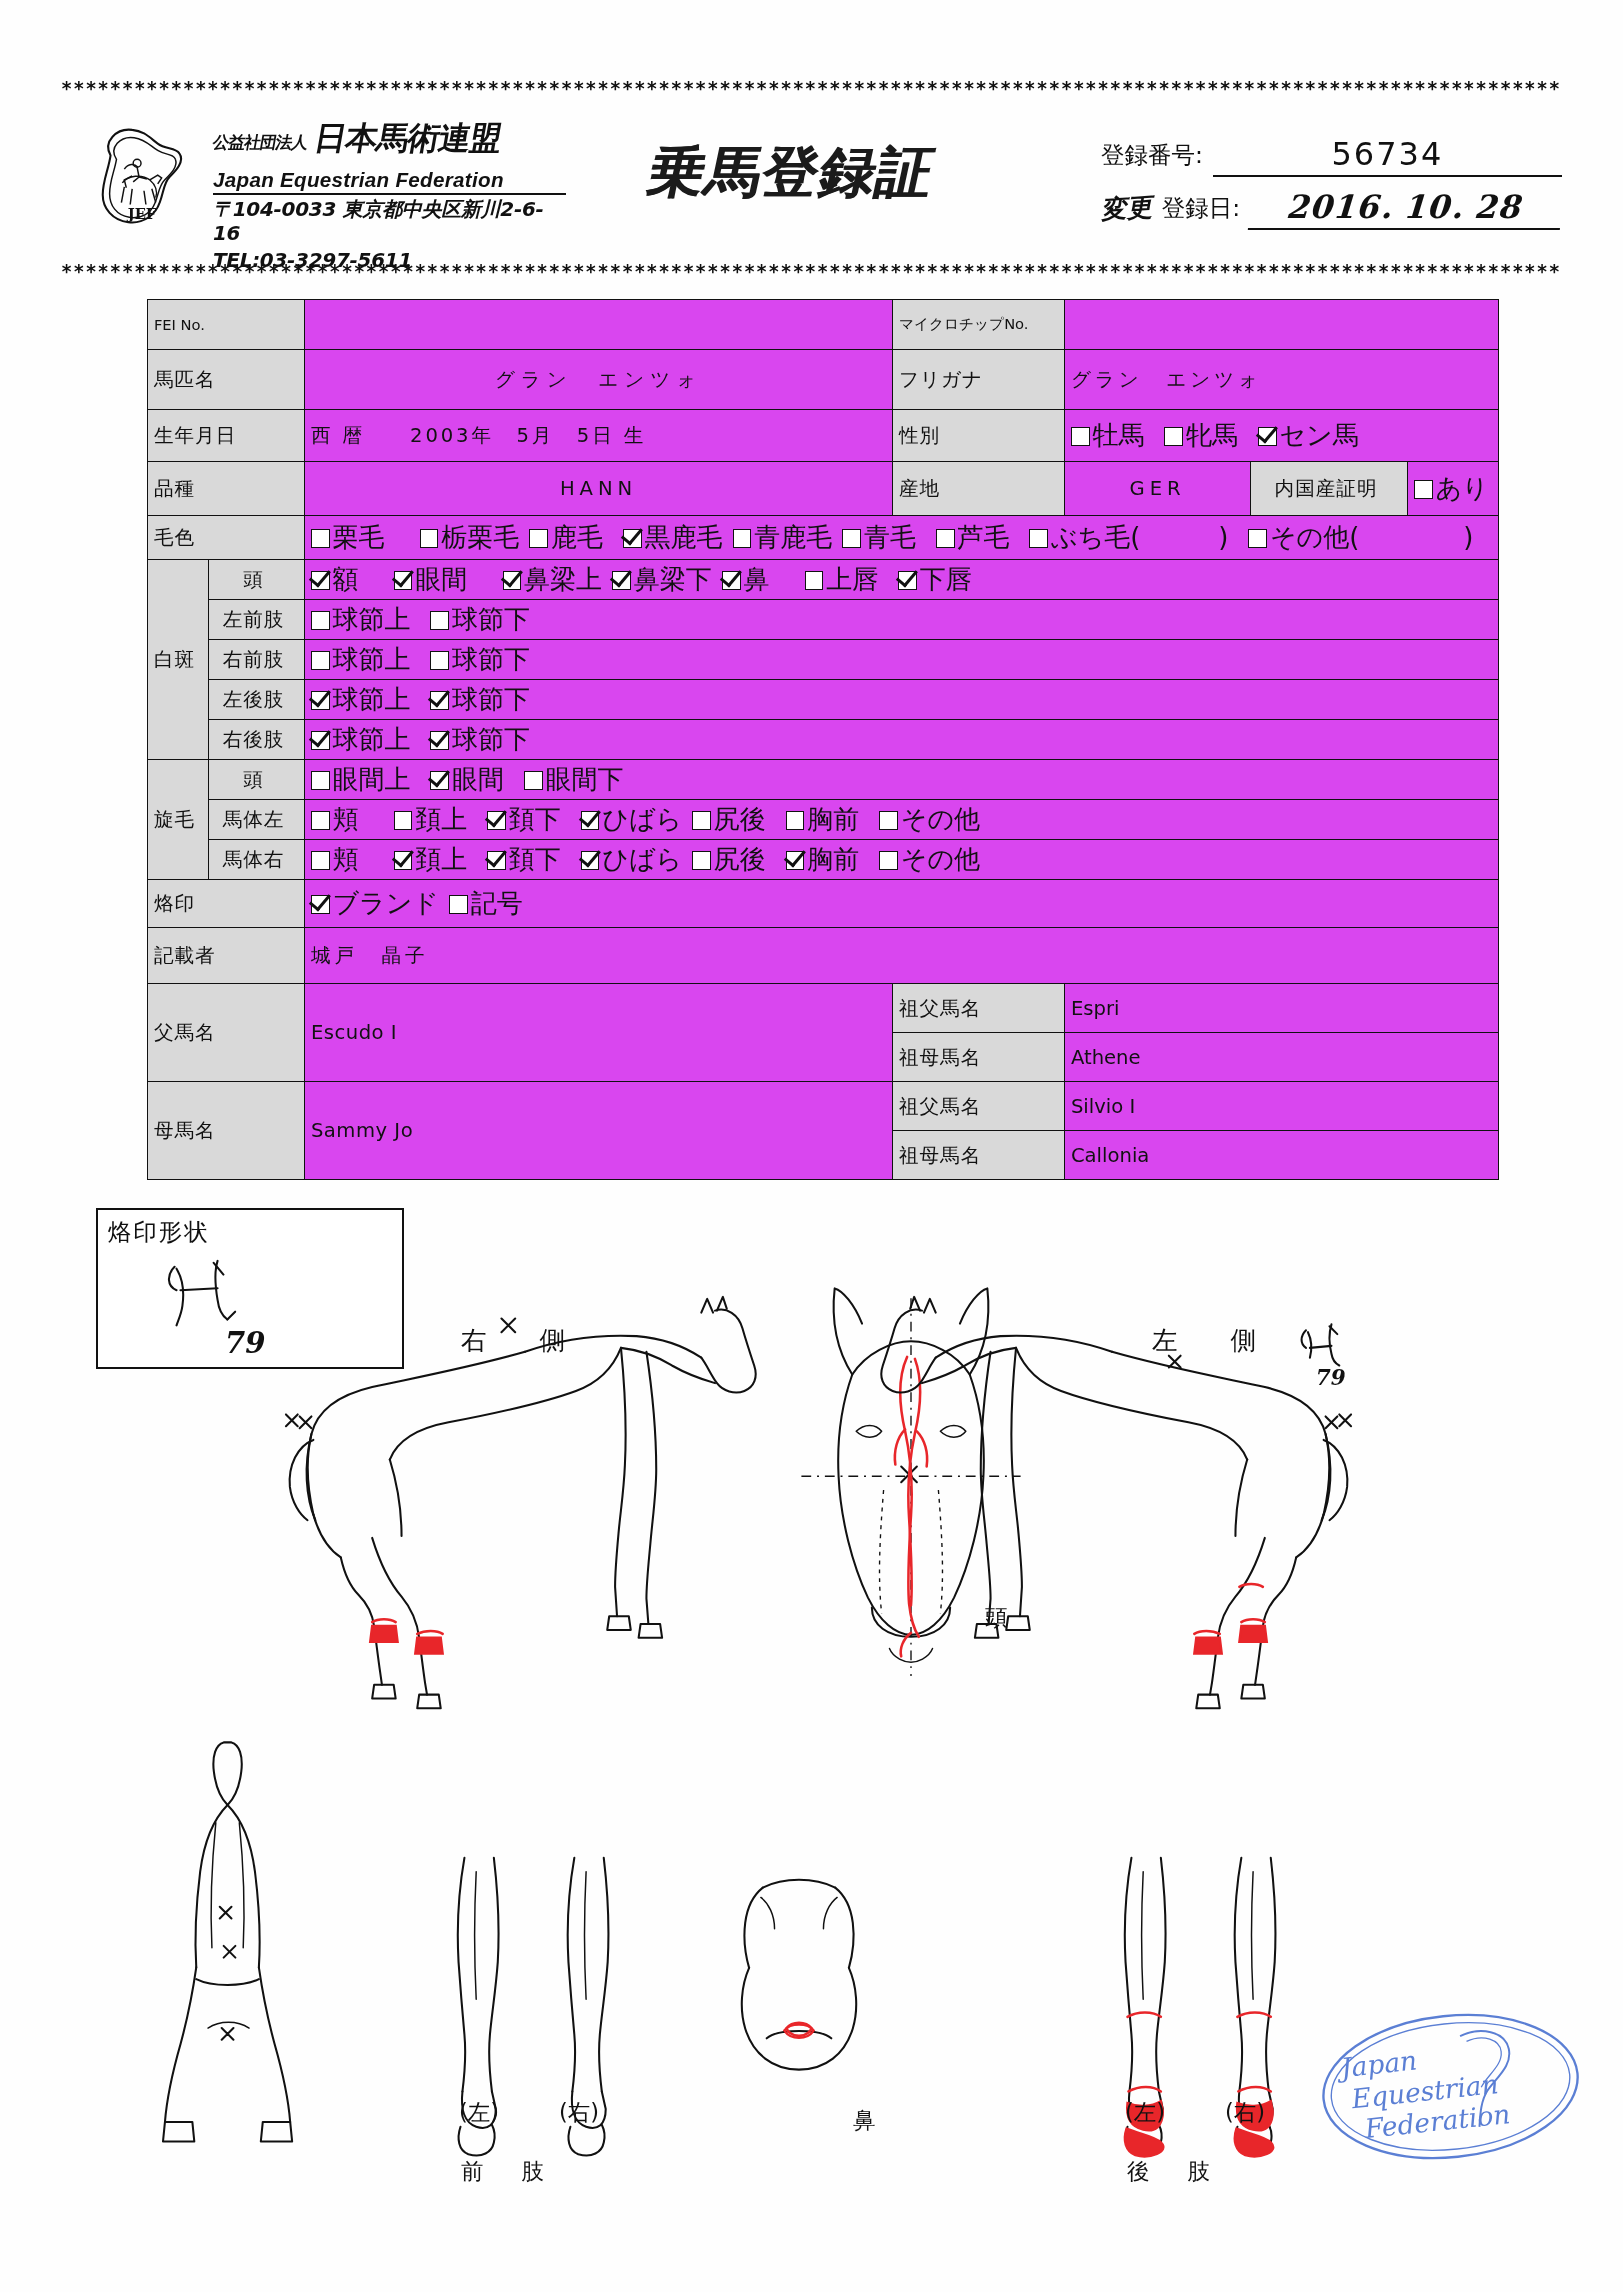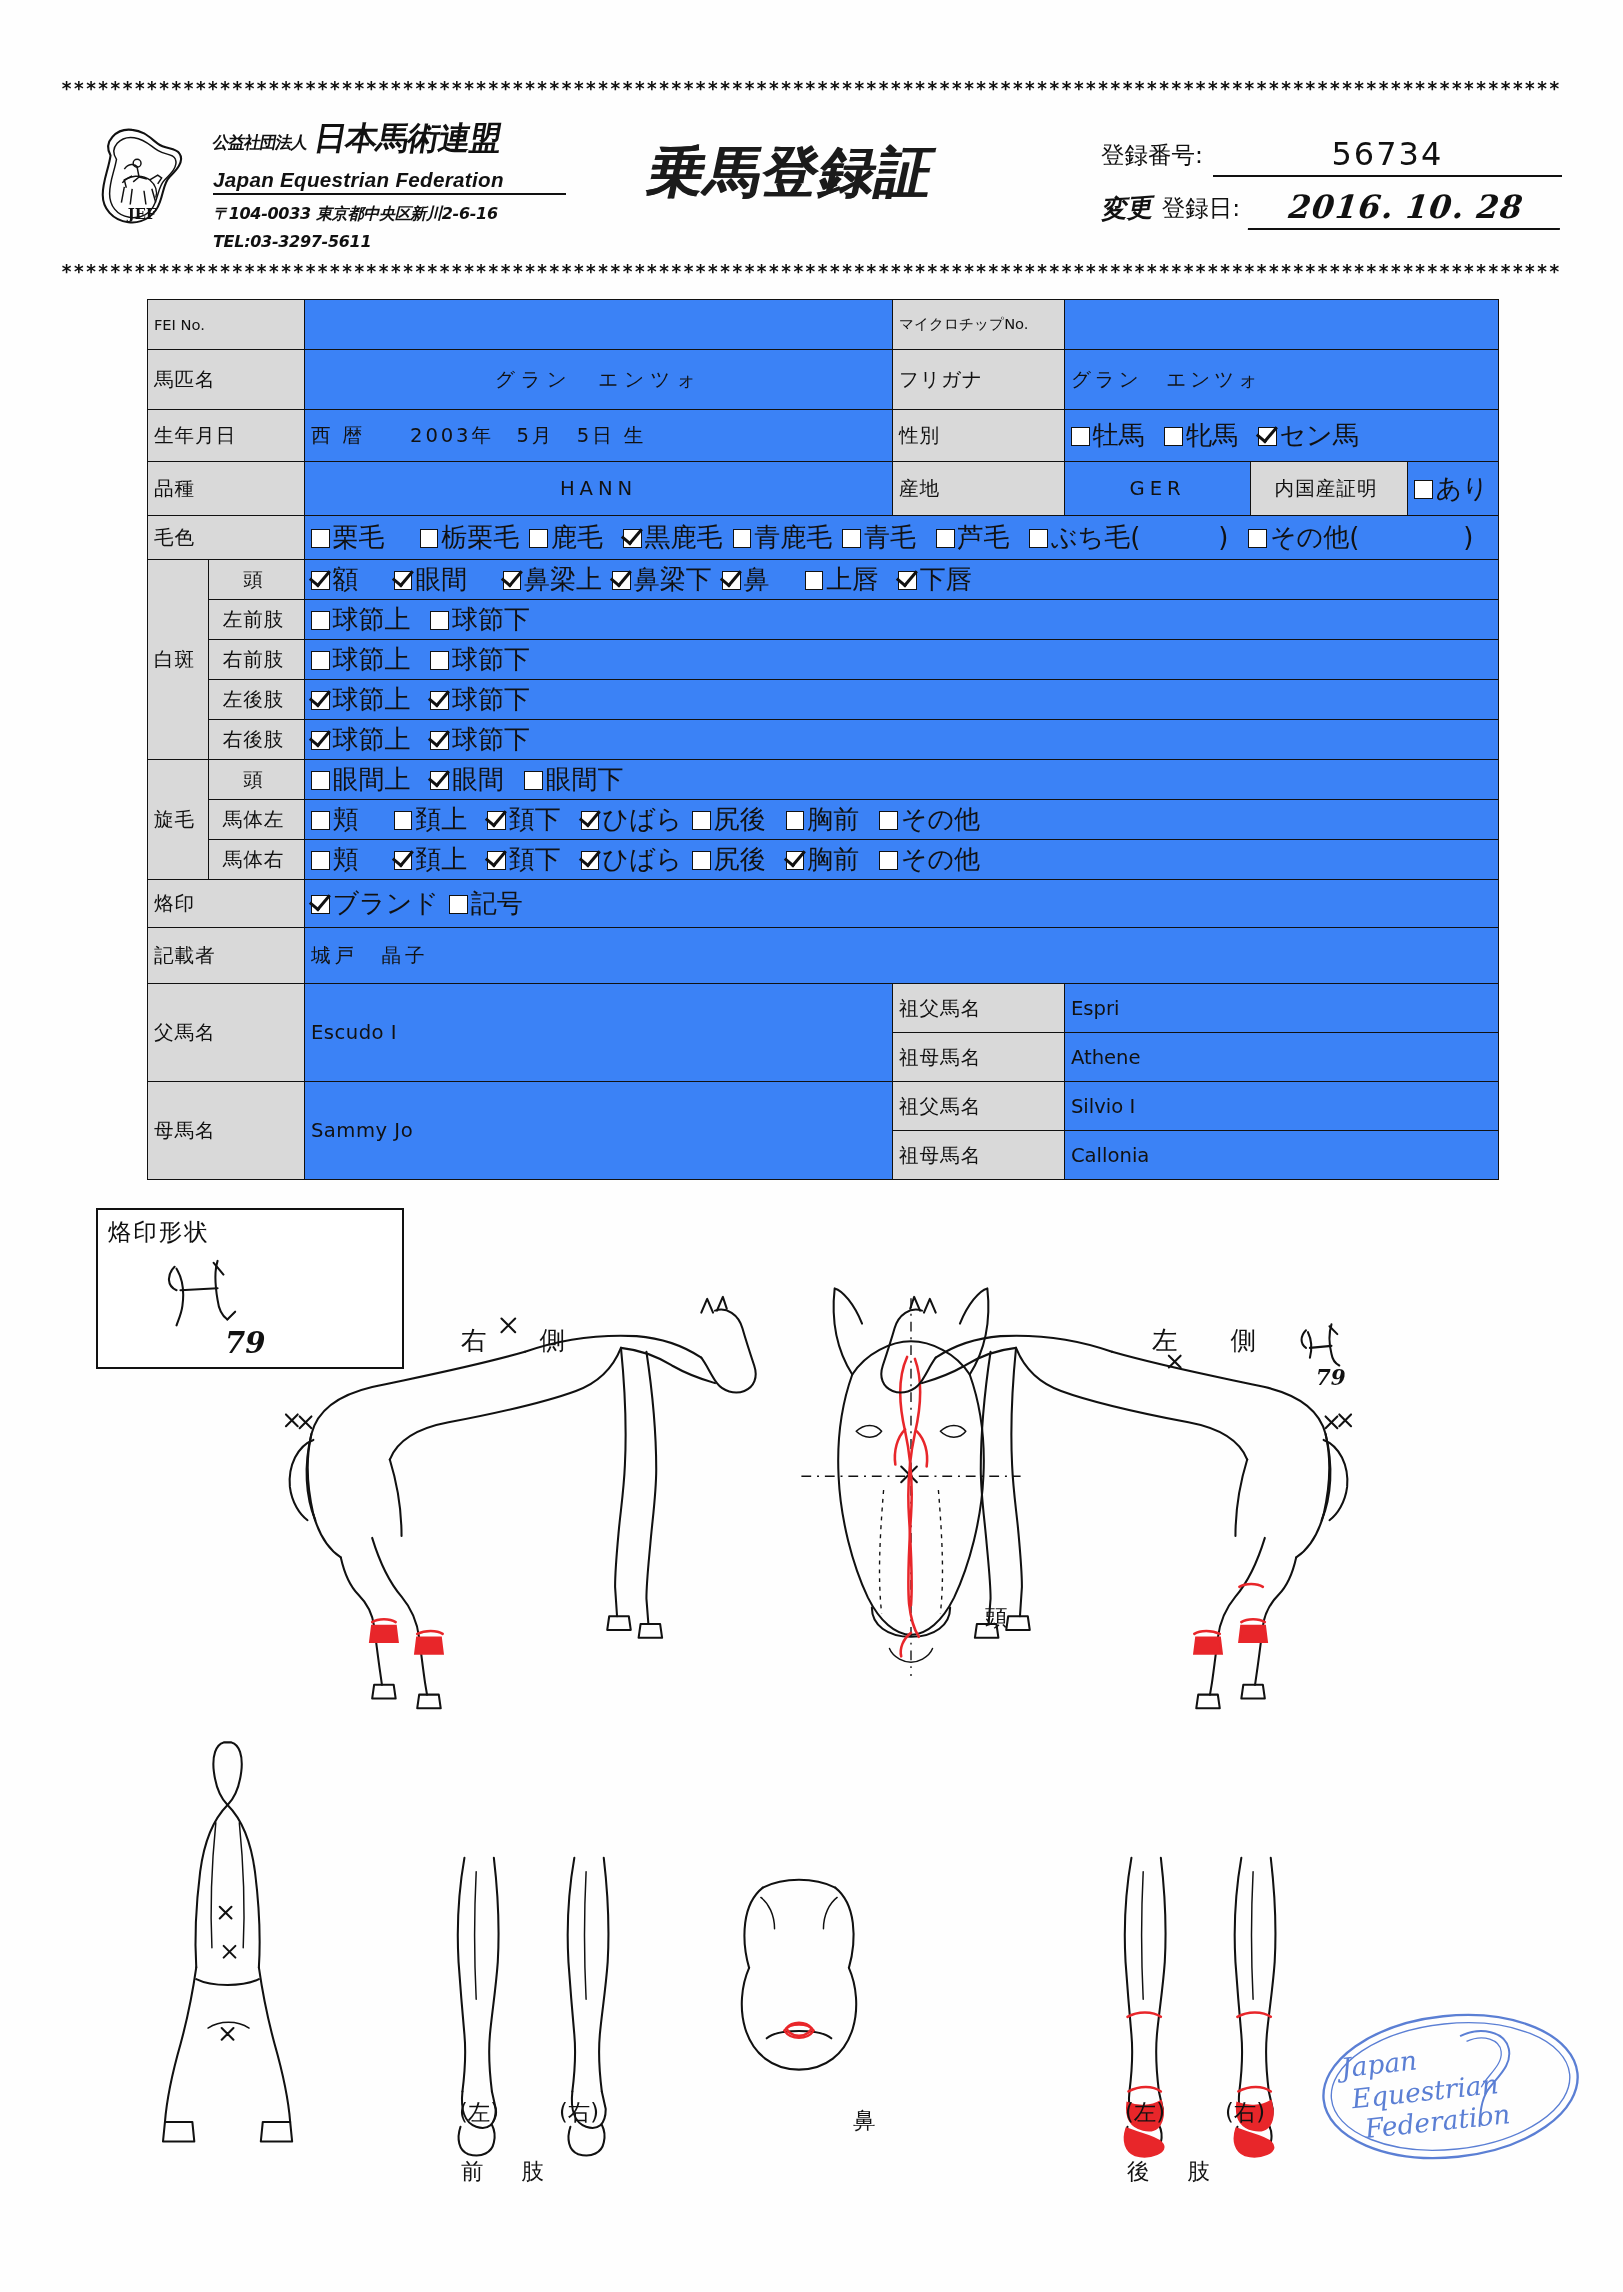--- a/index.html
+++ b/index.html
@@ -25,22 +25,22 @@
   .logo{position:absolute;left:19.6px;top:3.9px;width:123px;height:110px;}
   .org{position:absolute;left:152px;top:3.9px;width:353px;}
   .org .r1{display:flex;align-items:flex-end;gap:7.8px;}
   .org .small-ja{font-size:16.7px;font-weight:700;letter-spacing:-1px;
      font-family:"DejaVu Sans",sans-serif;transform:skewX(-10deg);}
   .org .big-ja{font-size:32px;font-weight:700;letter-spacing:-1px;
      font-family:"DejaVu Sans",sans-serif;transform:skewX(-10deg);line-height:1;}
   .org .en{font-size:20.6px;font-style:italic;font-weight:600;letter-spacing:0.3px;
      margin-top:14px;font-family:"Liberation Sans",sans-serif;}
   .org .rule{border-bottom:2px solid #111;margin-top:1px;}
-  .org .addr{font-size:16px;font-style:italic;font-weight:700;line-height:1.22;
-     margin-top:9px;font-family:"DejaVu Sans",sans-serif;letter-spacing:-0.3px;}
+  .org .addr{font-size:20px;font-style:italic;font-weight:700;line-height:1.22;
+     margin-top:2px;font-family:"DejaVu Sans",sans-serif;letter-spacing:-0.3px;}
 
   .title{position:absolute;left:588px;top:17.6px;font-size:55px;font-weight:900;
      font-family:"DejaVu Sans",sans-serif;letter-spacing:2px;
      transform:skewX(-12deg);
      color:#1b1b1b;
      text-shadow:1px 0 0 #1b1b1b;}
 
   .regblk{position:absolute;right:0px;top:5.9px;width:461px;font-size:24.5px;}
   .regrow{display:flex;align-items:flex-end;gap:9.8px;height:53px;}
   .reglab{font-family:"DejaVu Sans",sans-serif;font-size:23.5px;white-space:nowrap;padding-bottom:5.9px;}
@@ -52,21 +52,21 @@
      font-size:25.5px;padding-bottom:3.9px;transform:rotate(-4deg);}
 
   
   table.main{position:absolute;left:147px;top:299px;width:1351px;
      border-collapse:collapse;table-layout:fixed;border-radius:16px;}
   table.main td{border:1.6px solid #111;font-size:19.6px;padding:2px 5.9px;
      font-family:"DejaVu Sans",sans-serif;vertical-align:middle;}
   td.lab{background:#d9d9d9;text-align:left;font-size:18.6px;padding-left:7.8px;letter-spacing:1px;}
   td.lab.tiny{font-size:14.7px;letter-spacing:0;}
   td.lab.c{text-align:center;padding-left:0;}
-  td.val{background:#3b82f6;}
+  td.val{background:#d946ef;}
   td.val.c{text-align:center;}
   .bigname{font-size:30px;letter-spacing:5.9px;}
   .bigname2{font-size:29px;letter-spacing:3.9px;}
   .breed{font-size:30px;letter-spacing:4.9px;}
   .ped{font-size:28px;font-family:"Liberation Sans",sans-serif;letter-spacing:0.5px;}
   .gp{font-size:22.5px;font-family:"Liberation Sans",sans-serif;}
   .dob{font-size:24.5px;letter-spacing:2.9px;}
 
   
   .cb{display:inline-block;position:relative;width:16.7px;height:16.7px;

